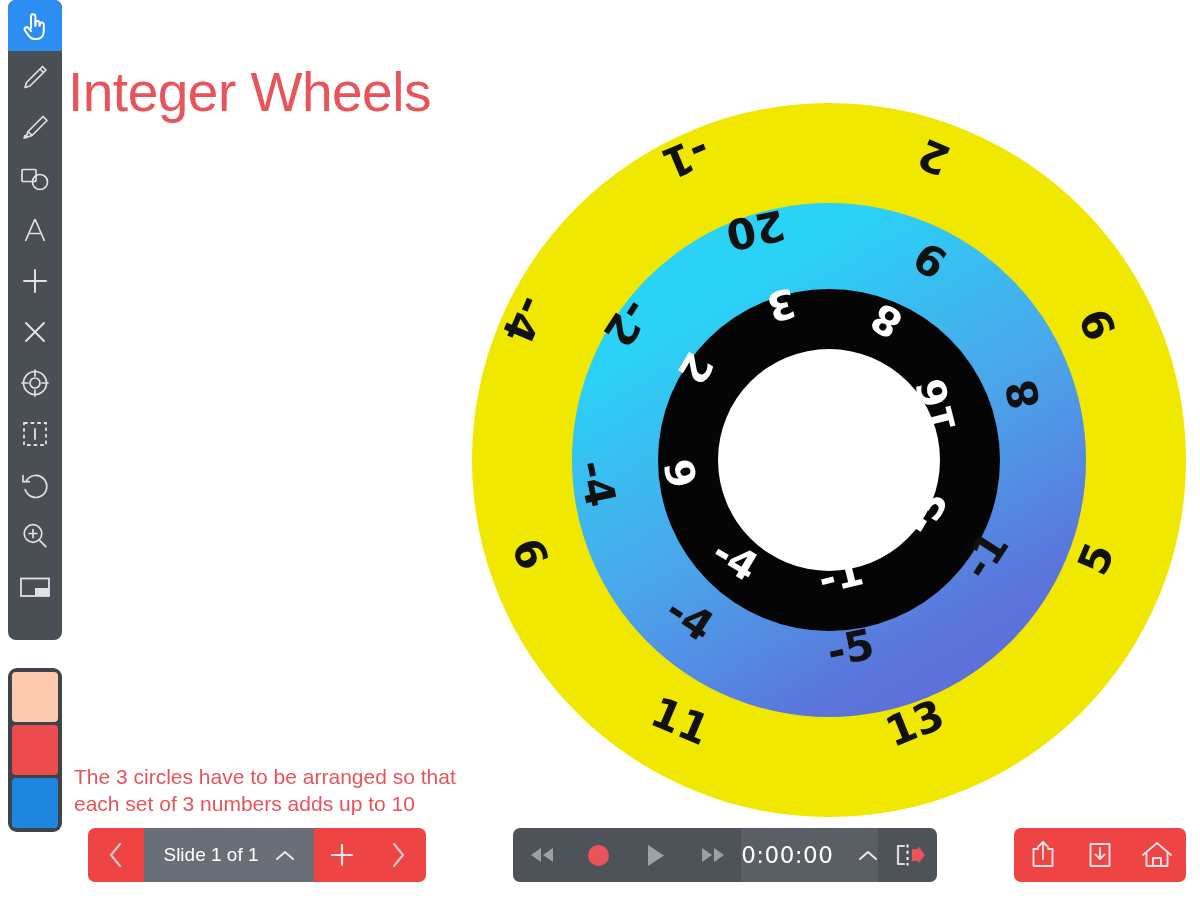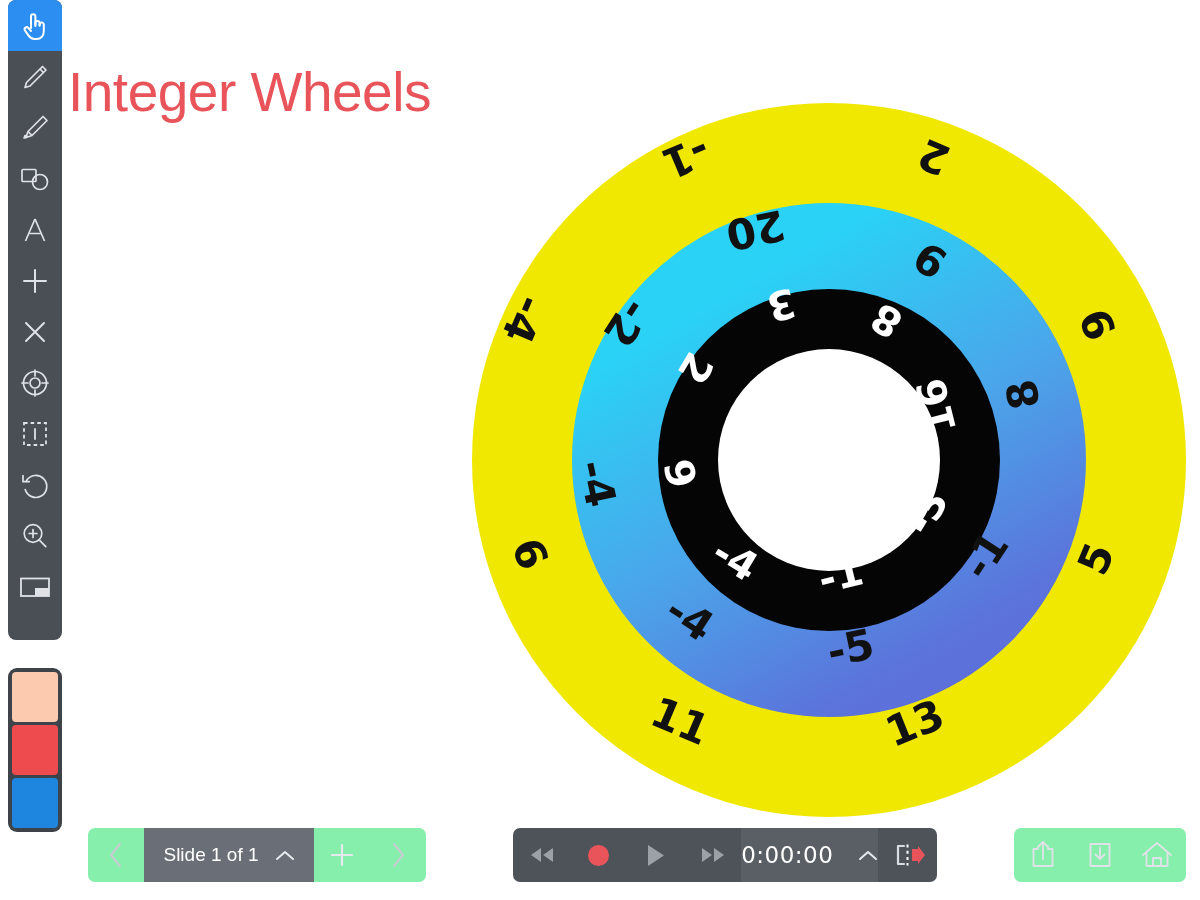--- a/index.html
+++ b/index.html
@@ -127,21 +127,21 @@
   }
   .num-outer > b { font-size: 42px; color: #111111; }
   .num-middle > b { font-size: 42px; color: #111111; }
   .num-inner > b { font-size: 40px; color: #ffffff; }
 
   
   .bottom-bar {
     position: absolute;
     bottom: 18px;
     height: 54px;
-    background: #86efac;
+    background: #ef4444;
     border-radius: 7px;
     display: flex;
     align-items: stretch;
     overflow: hidden;
   }
   #slide-bar { left: 88px; width: 338px; }
   #play-bar  { left: 513px; width: 424px; background: #4e535a; }
   #action-bar { left: 1014px; width: 172px; }
 
   .bar-btn {
@@ -391,20 +391,24 @@
         </div>
         <div class="num num-inner" style="transform: translate(-135.094px, 33.6828px);">
           <b style="transform: translate(-50%, -50%) rotate(436deg); color: rgb(255, 255, 255);">9</b>
         </div>
         <div class="num num-inner" style="transform: translate(-119.343px, -71.7088px);">
           <b style="transform: translate(-50%, -50%) rotate(481deg); color: rgb(255, 255, 255);">2</b>
         </div>
       </div>
   </div>
 
+  <div id="slide-caption">
+    <span>The 3 circles have to be arranged so that</span>
+    <span>each set of 3 numbers adds up to 10</span>
+  </div>
 
   <div class="bottom-bar" id="slide-bar">
     <div class="bar-btn">
       <svg width="18" height="28" viewBox="0 0 18 28" fill="none" stroke="#c8ccd2" stroke-width="2" stroke-linecap="round" stroke-linejoin="round">
         <path d="M13 3L4 14l9 11"></path>
       </svg>
     </div>
     <div id="slide-counter">
       <span class="label">Slide 1 of 1</span>
       <svg width="20" height="13" viewBox="0 0 20 13" fill="none" stroke="#e6e9ed" stroke-width="2" stroke-linecap="round" stroke-linejoin="round">

